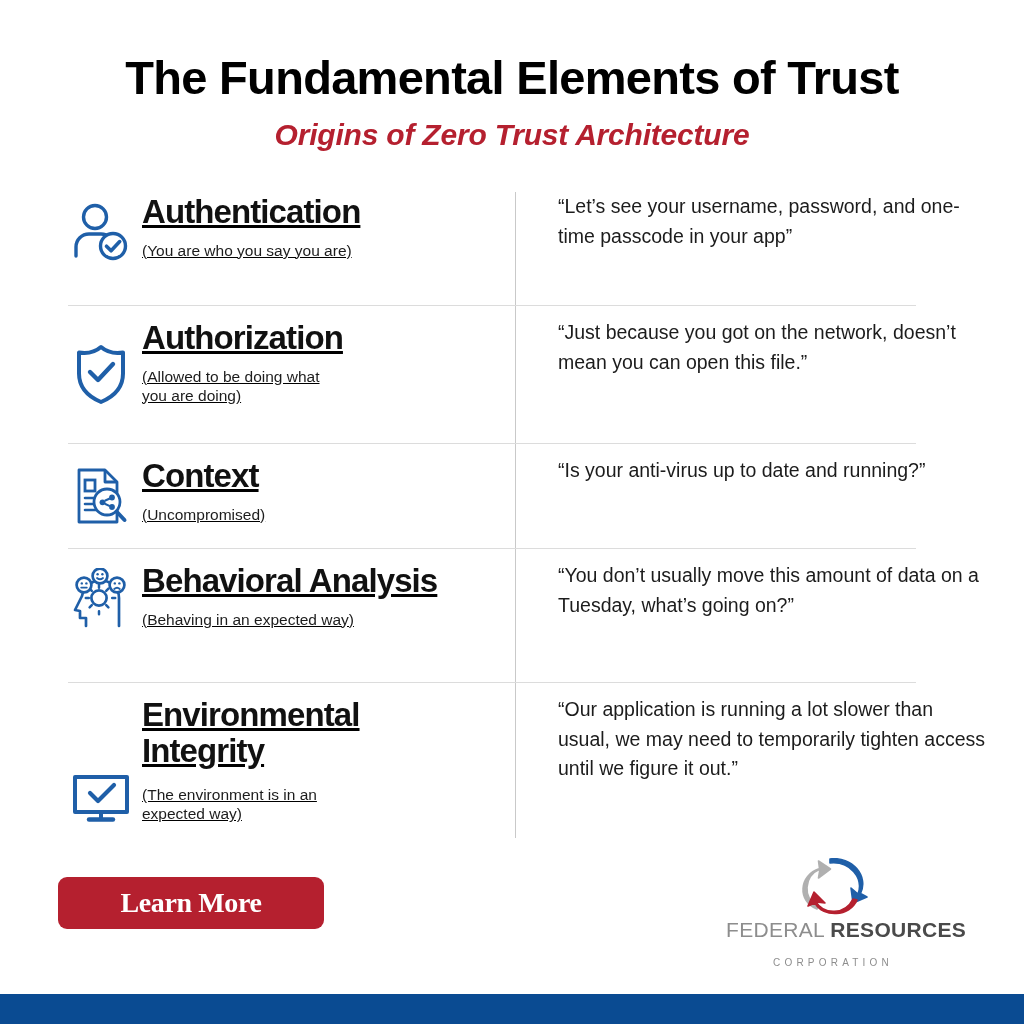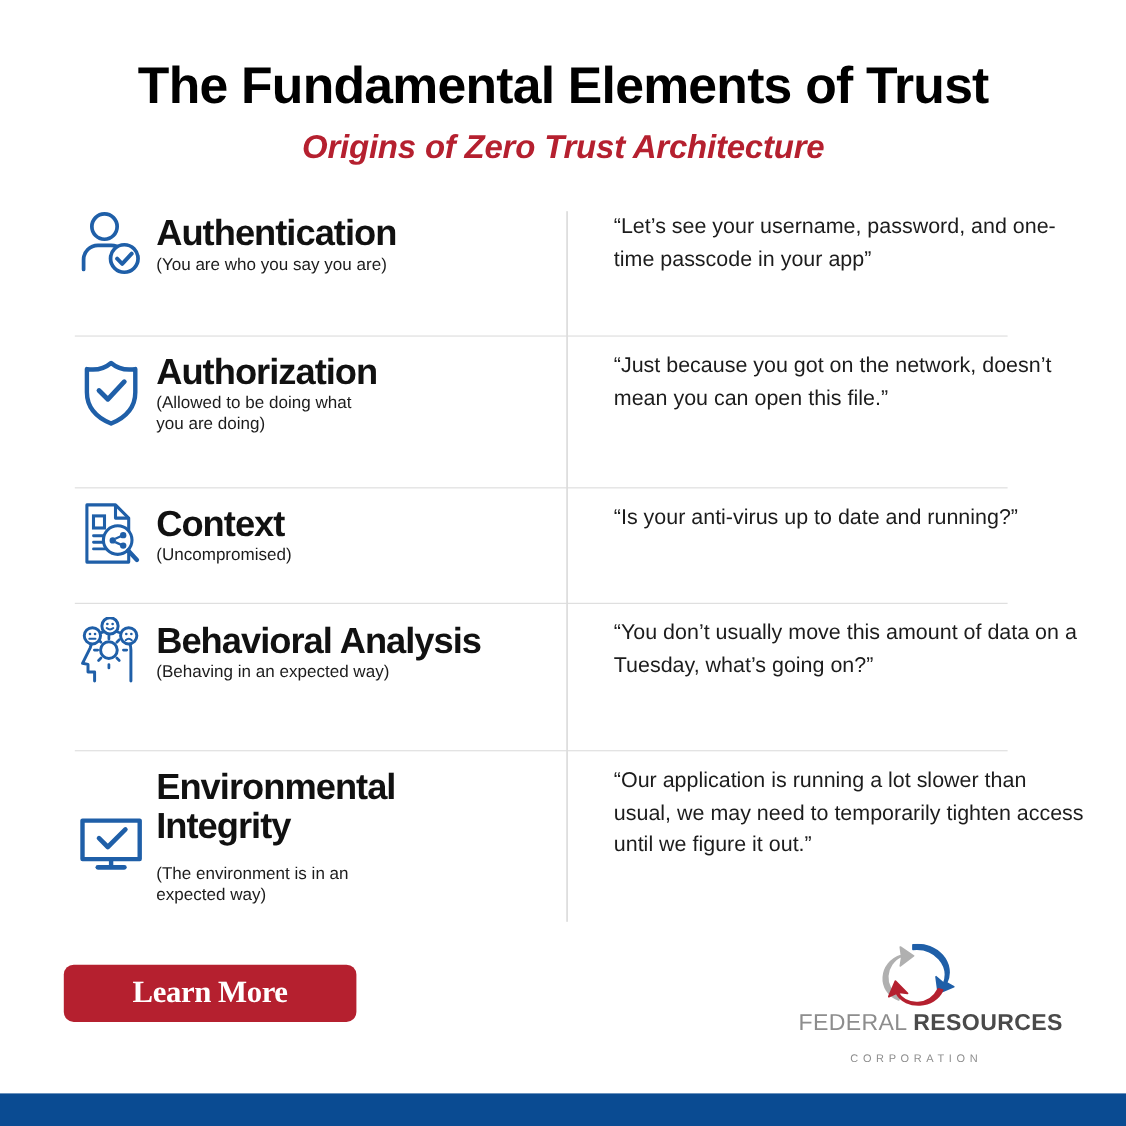--- a/index.html
+++ b/index.html
@@ -68,21 +68,22 @@
     height: 1px;
     background: #dcdcdc;
   }
 
   .cell-left {
     position: absolute;
     left: 0;
     top: 0;
     width: 447px;
     display: flex;
-    align-items: center;
+    align-items: flex-end;
+    text-decoration: underline;
   }
   .icon-wrap {
     width: 66px;
     min-width: 66px;
     margin-right: 8px;
     display: flex;
     justify-content: center;
   }
   .label-wrap {
     padding-top: 2px;
@@ -94,21 +95,21 @@
     color: #111111;
     letter-spacing: -0.9px;
     line-height: 1.08;
     white-space: pre-line;
   }
   .el-desc {
     font-family: "Liberation Sans", sans-serif;
     font-size: 15.5px;
     color: #1c1c1c;
     line-height: 1.22;
-    margin-top: 2px;
+    margin-top: 12px;
     white-space: pre-line;
   }
 
   .cell-right {
     position: absolute;
     left: 490px;
     top: 0;
     width: 430px;
     font-family: "Liberation Sans", sans-serif;
     font-size: 19.5px;

